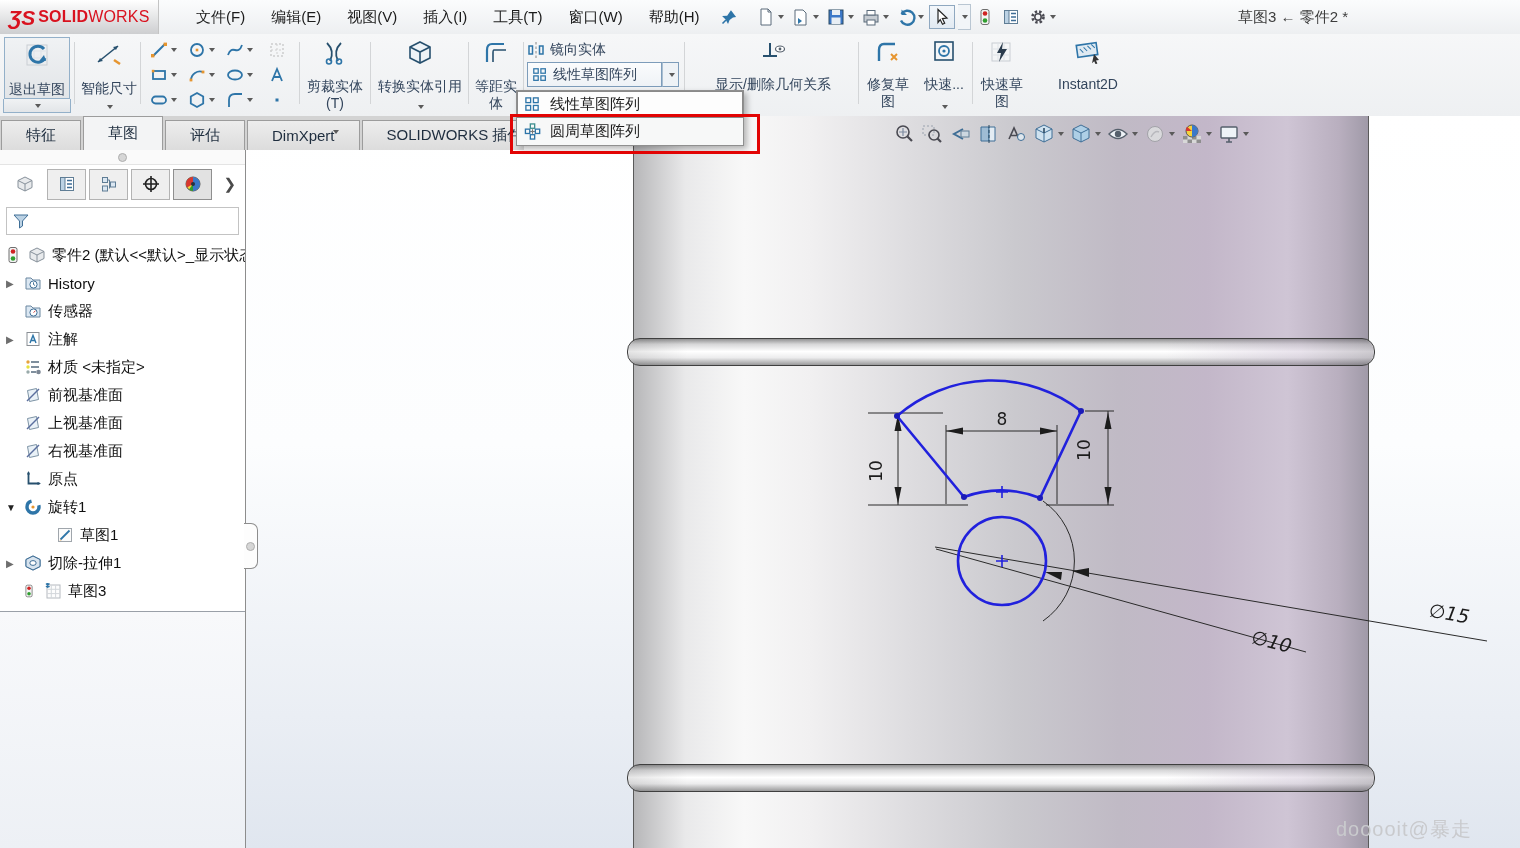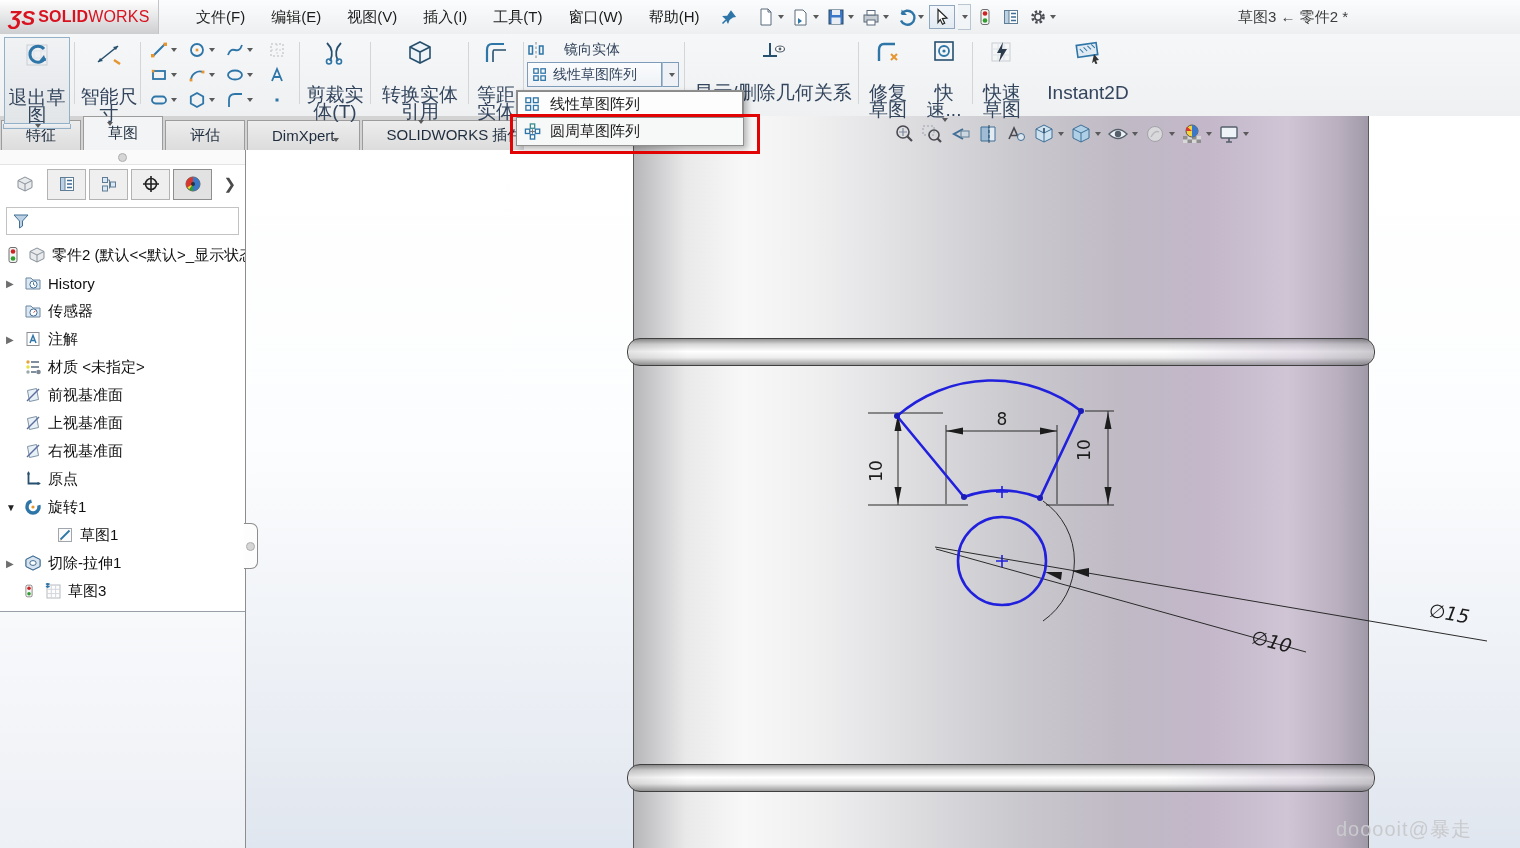--- a/index.html
+++ b/index.html
@@ -20,27 +20,27 @@
   .qat-btn{display:flex;align-items:center;padding:2px 1px;border:1px solid transparent;}
   .dd{width:0;height:0;border-left:3.5px solid transparent;border-right:3.5px solid transparent;border-top:4px solid #5a5a5a;margin-left:2px;}
   .sel-box{display:flex;align-items:center;border:1px solid #8fa8c0;background:linear-gradient(#f3f7fb,#e2eaf2);padding:1px 2px;}
   .sel-dd{border:1px solid #b9c6d2;border-left:none;align-self:stretch;display:flex;align-items:center;padding:0 2px;background:#f2f5f8;}
   .doc-title{position:absolute;left:1238px;top:8px;font-size:15px;color:#3d3d3d;z-index:31;}
   
   .ribbon{position:absolute;top:34px;left:0;width:1520px;height:82px;z-index:30;
           background:linear-gradient(#f6f7f8,#eef0f2);}
   .rgroup{position:absolute;top:3px;height:76px;display:flex;flex-direction:column;align-items:center;}
   .rbig{flex:1;width:100%;display:flex;flex-direction:column;align-items:center;justify-content:flex-start;padding-top:3px;}
-  .rlabel{font-size:19px;line-height:17px;color:#33455c;text-align:center;word-break:break-all;margin-top:20px;}
+  .rlabel{font-size:14px;line-height:17px;color:#33455c;text-align:center;word-break:break-all;margin-top:12px;}
   .rdrop{height:13px;display:flex;align-items:center;justify-content:center;width:100%;}
   .pressedbtn{border:1px solid #93b0c9;background:linear-gradient(#f0f2f4,#e2e5e8);}
   .rsep{position:absolute;top:8px;height:62px;width:1px;background:#d3d5d7;}
   .egrid{display:grid;grid-template-columns:repeat(4,38px);grid-auto-rows:25px;align-items:center;justify-items:center;}
   .ecell{display:flex;align-items:center;gap:1px;}
-  .mrow{display:flex;align-items:center;gap:19px;height:25px;width:100%;font-size:14px;color:#33455c;}
+  .mrow{display:flex;align-items:center;gap:5px;height:25px;width:100%;font-size:14px;color:#33455c;}
   .combo{display:flex;align-items:center;gap:5px;border:1px solid #7d9cba;background:linear-gradient(#fbfcfd,#eef2f6);height:23px;padding:0 4px;flex:1;}
   .combo-dd{border:1px solid #7d9cba;border-left:1px solid #a9bed1;height:23px;width:15px;display:flex;align-items:center;justify-content:center;background:#eef2f6;}
   
   .tabbar{position:absolute;top:116px;left:0;width:524px;height:34px;background:#d3d3d3;z-index:25;
           display:flex;align-items:flex-end;overflow:hidden;}
   .tab{height:29px;margin:0 1px;padding:0 24px;display:flex;align-items:center;font-size:15px;color:#1e2d3e;
        background:linear-gradient(#ededed,#dcdcdc);border:1px solid #9c9c9c;border-bottom:none;white-space:nowrap;}
   .tab.active{background:#f3f4f5;height:33px;}
   
   .pattern-menu{position:absolute;left:516px;top:90px;width:226px;z-index:40;background:#f7f8f8;

